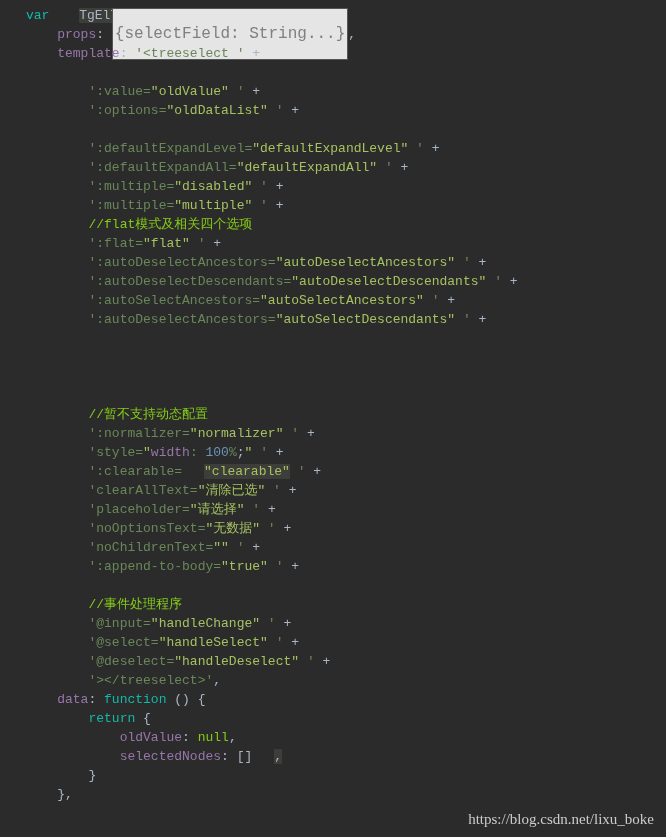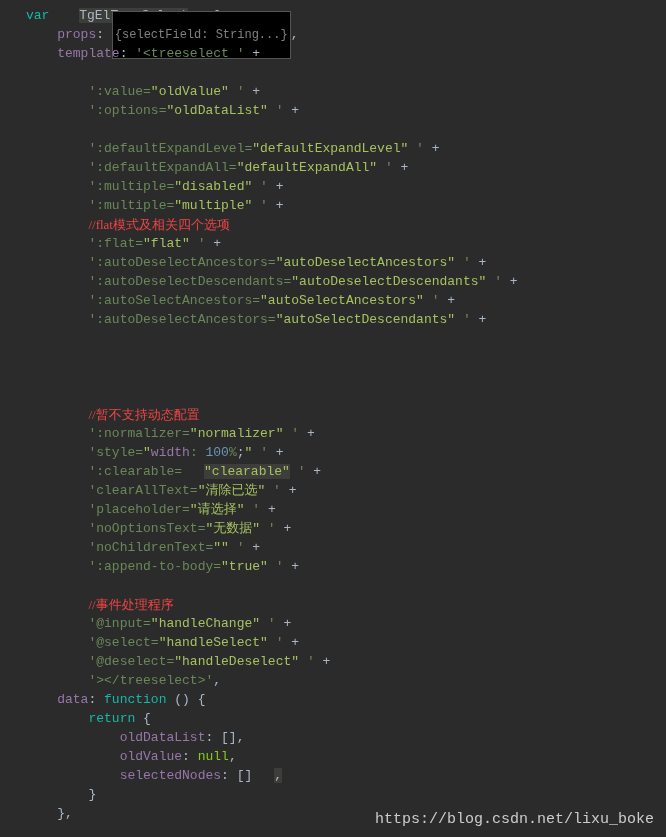--- a/index.html
+++ b/index.html
@@ -37,46 +37,45 @@
     .attr-value {
       color: #a5c261;
     }
     .number {
       color: #6897bb;
     }
     .null {
       color: #84cc16;
     }
     .comment {
-      color: #ef4444;
-      font-family: Liberation Serif, serif;
+      color: #84cc16;
     }
     .punct {
       color: #a9b7c6;
     }
     .highlight-bg {
       background: #3d3d3a;
       margin-left: 22px;
     }
     .folded {
-      background: #000000;
+      background: #e5e5e5;
       color: #808080;
       border: 1px solid #555;
       padding: 16px 2px;
-      font-size: 12px;
+      font-size: 16px;
     }
     .varname {
       color: #a9b7c6;
     }
     .watermark {
       position: absolute;
       bottom: 8px;
       right: 12px;
       color: #cccccc;
-      font-family: Liberation Mono, monospace;
+      font-family: Liberation Serif, serif;
       font-size: 15px;
     }
   </style>
 </head>
 <body>
 
 <div class="code-area">
 <div class="line"><span class="keyword">var</span> <span class="highlight-bg varname">TgElTreeSelect</span><span class="punct"> = {</span></div>
 <div class="line">    <span class="property">props</span><span class="punct">: </span><span class="folded">{selectField: String...}</span><span class="punct">,</span></div>
 <div class="line">    <span class="property">template</span><span class="punct">: </span><span class="string">'</span><span class="string">&lt;treeselect </span><span class="string">'</span><span class="punct"> +</span></div>
@@ -108,20 +107,19 @@
 <div class="line">        <span class="string">'</span><span class="string">noChildrenText=</span><span class="attr-value">""</span><span class="string"> '</span><span class="punct"> +</span></div>
 <div class="line">        <span class="string">'</span><span class="string">:append-to-body=</span><span class="attr-value">"true"</span><span class="string"> '</span><span class="punct"> +</span></div>
 <div class="line"></div>
 <div class="line">        <span class="comment">//事件处理程序</span></div>
 <div class="line">        <span class="string">'</span><span class="string">@input=</span><span class="attr-value">"handleChange"</span><span class="string"> '</span><span class="punct"> +</span></div>
 <div class="line">        <span class="string">'</span><span class="string">@select=</span><span class="attr-value">"handleSelect"</span><span class="string"> '</span><span class="punct"> +</span></div>
 <div class="line">        <span class="string">'</span><span class="string">@deselect=</span><span class="attr-value">"handleDeselect"</span><span class="string"> '</span><span class="punct"> +</span></div>
 <div class="line">        <span class="string">'</span><span class="string">&gt;</span><span class="string">&lt;/treeselect&gt;</span><span class="string">'</span><span class="punct">,</span></div>
 <div class="line">    <span class="property">data</span><span class="punct">: </span><span class="keyword">function</span><span class="punct"> () {</span></div>
 <div class="line">        <span class="keyword">return</span><span class="punct"> {</span></div>
-<div class="line">            <span class="property">oldDataList</span><span class="punct">: [],</span></div>
 <div class="line">            <span class="property">oldValue</span><span class="punct">: </span><span class="null">null</span><span class="punct">,</span></div>
 <div class="line">            <span class="property">selectedNodes</span><span class="punct">: []</span><span class="highlight-bg punct">,</span></div>
 <div class="line">        <span class="punct">}</span></div>
 <div class="line">    <span class="punct">},</span></div>
 </div>
 
 <div class="watermark">https://blog.csdn.net/lixu_boke</div>
 
 </body></html>

